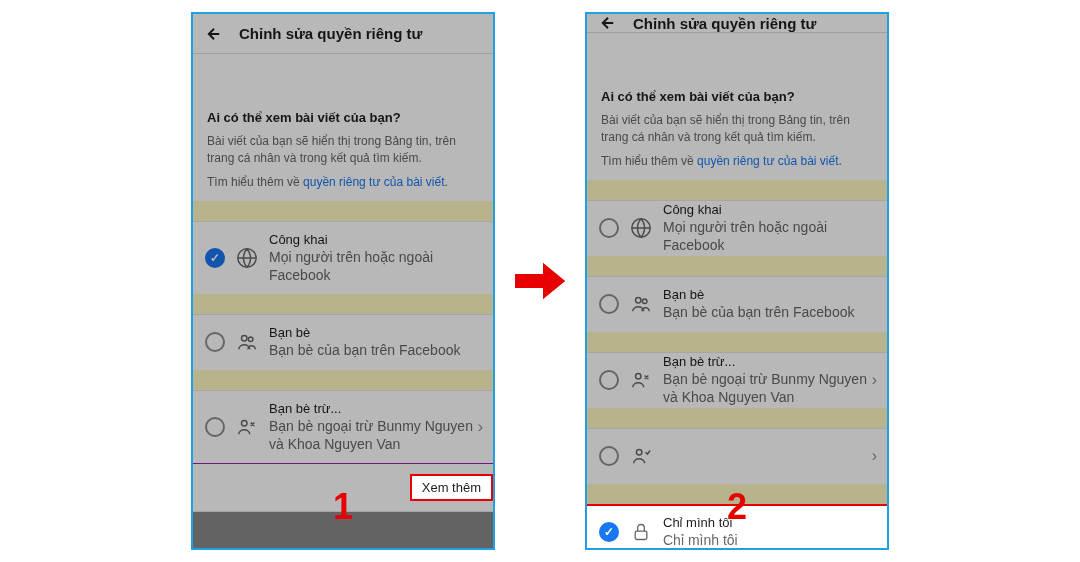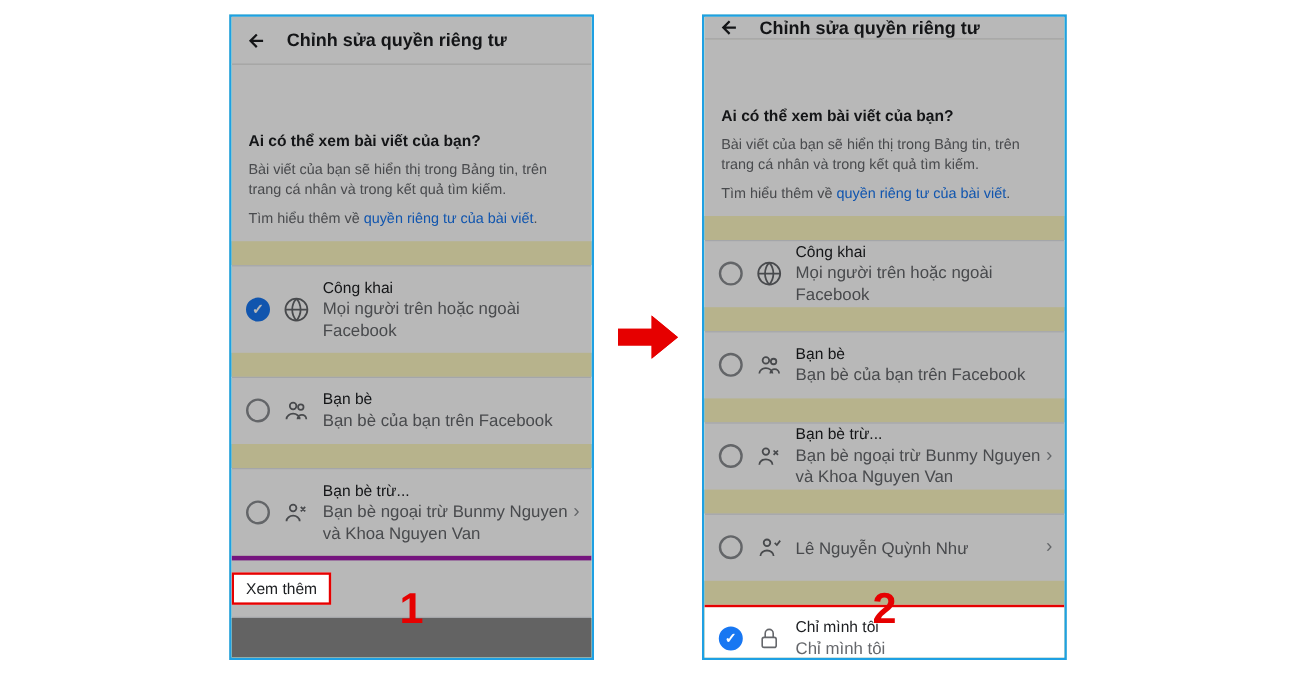--- a/index.html
+++ b/index.html
@@ -16,21 +16,21 @@
     .q-link { color: #1877f2; }
     .option { background: #fff; border-top: 1px solid #e4e6eb; display: flex; align-items: center; padding: 10px 12px; gap: 10px; min-height: 56px; position: relative; margin-top: 20px; }
     .radio { width: 20px; height: 20px; border-radius: 50%; border: 2px solid #8a8d91; flex-shrink: 0; display: flex; align-items: center; justify-content: center; }
     .radio.checked { background: #1877f2; border-color: #1877f2; }
     .radio.checked::after { content: "✓"; color: #fff; font-size: 12px; font-weight: bold; }
     .opt-icon { width: 24px; height: 24px; flex-shrink: 0; color: #65676b; display: flex; align-items: center; justify-content: center; }
     .opt-text { flex: 1; }
     .opt-title { font-size: 13px; font-weight: 500; color: #1c1e21; }
     .opt-sub { font-size: 14px; color: #65676b; margin-top: 1px; line-height: 1.3; }
     .chevron { position: absolute; right: 10px; color: #8a8d91; font-size: 16px; }
-    .see-more-wrap { background: #fff; border-top: 4px solid #a21caf; border-bottom: 1px solid #e4e6eb; padding: 10px 0; display: flex; justify-content: flex-start; }
+    .see-more-wrap { background: #fff; border-top: 1px solid #a21caf; border-bottom: 1px solid #e4e6eb; padding: 10px 0; display: flex; justify-content: flex-end; }
     .see-more-btn { border: 2px solid #e60000; background: #fff; padding: 4px 10px; font-size: 13px; color: #1c1e21; position: relative; z-index: 10; }
     .step-number { position: absolute; bottom: 20px; left: 50%; transform: translateX(-50%); font-size: 36px; font-weight: 700; color: #e60000; z-index: 10; }
     .arrow { display: flex; align-items: center; }
     .arrow svg { filter: drop-shadow(0 0 0 #e60000); }
     .highlight-row { position: relative; z-index: 10; border: 2px solid #e60000; border-left: none; border-right: none; }
     .empty-area { flex: 1; background: #8a8a8a; }
     .phone-content { display: flex; flex-direction: column; height: 100%; }
     svg { display: block; }
   </style>
 </head>
@@ -181,21 +181,20 @@
 
       <div class="option">
         <div class="radio"></div>
         <div class="opt-icon">
           <svg width="24" height="22" viewBox="0 0 24 24" fill="none" stroke="#65676b" stroke-width="1.6">
               <circle cx="10" cy="8" r="3"></circle>
               <path d="M4 20c0-3 3-5 6-5s6 2 6 5M17 8l2 2 3-4"></path>
             </svg>
         </div>
         <div class="opt-text">
-          <div class="opt-sub">Lê Nguyễn Quỳnh Như</div>
         </div>
         <span class="chevron">›</span>
       </div>
 
       <div class="option highlight-row">
         <div class="radio checked"></div>
         <div class="opt-icon">
           <svg width="20" height="22" viewBox="0 0 24 24" fill="none" stroke="#65676b" stroke-width="1.6">
               <rect x="5" y="11" width="14" height="10" rx="2"></rect>
               <path d="M8 11V7a4 4 0 018 0v4"></path>

